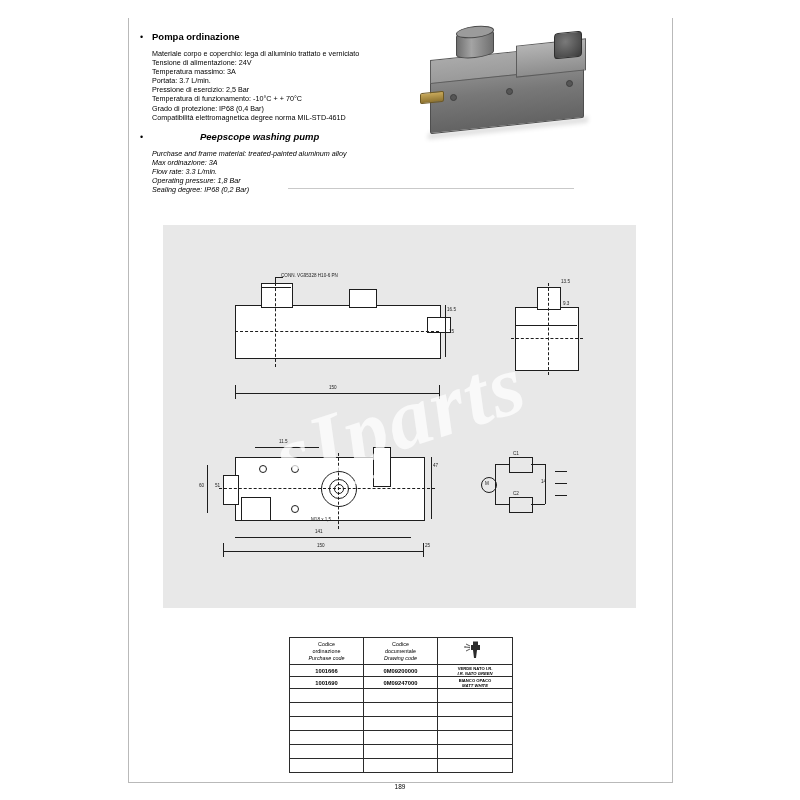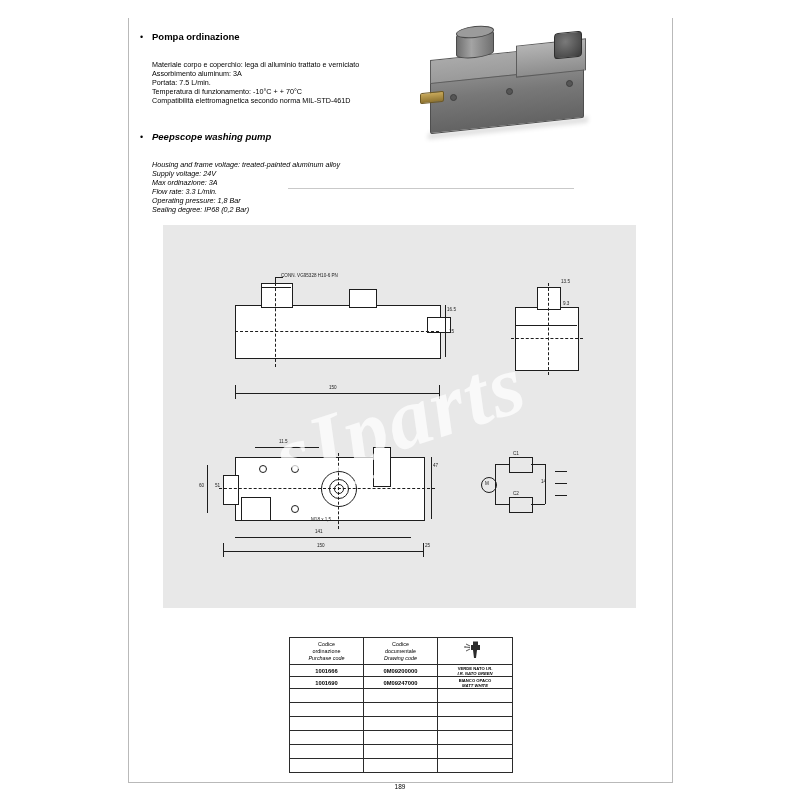--- a/index.html
+++ b/index.html
@@ -50,24 +50,24 @@
     line-height: 11px;
     color: #000;
     flex: 0 0 12px;
   }
   .spec-title {
     font-size: 9.5px;
     font-weight: bold;
     line-height: 12px;
     color: #000;
   }
-  .spec-title.en { font-style: italic; }
+  .spec-title.en { font-style: italic; margin-left: 48px; }
   .spec-lines {
     margin-left: 12px;
-    margin-top: 17px;
+    margin-top: 6px;
   }
   .spec-line {
     font-size: 7.2px;
     line-height: 9.1px;
     color: #000;
     white-space: nowrap;
   }
   .spec-line.en { font-style: italic; }
 
   
@@ -310,35 +310,37 @@
   <div class="v-rule left"></div>
   <div class="v-rule right"></div>
 
   <div class="spec-block it">
     <div class="bullet-row">
       <span class="bullet">•</span>
       <span class="spec-title">Pompa ordinazione</span>
     </div>
     <div class="spec-lines">
       <div class="spec-line">Materiale corpo e coperchio: lega di alluminio trattato e verniciato</div>
-      <div class="spec-line">Assorbimento aluminum: 3A</div>
-      <div class="spec-line">Portata: 7.5 L/min.</div>
+      <div class="spec-line">Tensione di alimentazione: 24V</div>
+      <div class="spec-line">Temperatura massimo: 3A</div>
+      <div class="spec-line">Portata: 3.7 L/min.</div>
+      <div class="spec-line">Pressione di esercizio: 2,5 Bar</div>
       <div class="spec-line">Temperatura di funzionamento: -10°C + + 70°C</div>
-      <div class="spec-line">Compatibilità elettromagnetica secondo norma MIL-STD-461D</div>
+      <div class="spec-line">Grado di protezione: IP68 (0,4 Bar)</div>
+      <div class="spec-line">Compatibilità elettromagnetica degree norma MIL-STD-461D</div>
     </div>
   </div>
 
   <div class="spec-block en">
     <div class="bullet-row">
       <span class="bullet">•</span>
       <span class="spec-title en">Peepscope washing pump</span>
     </div>
     <div class="spec-lines">
-      <div class="spec-line en">Housing and frame voltage: treated-painted aluminum alloy</div>
-      <div class="spec-line en b">Supply voltage: 24V</div>
+      <div class="spec-line en">Purchase and frame material: treated-painted aluminum alloy</div>
       <div class="spec-line en b">Max ordinazione: 3A</div>
       <div class="spec-line en">Flow rate: 3.3 L/min.</div>
       <div class="spec-line en">Operating pressure: 1,8 Bar</div>
       <div class="spec-line en">Sealing degree: IP68 (0,2 Bar)</div>
     </div>
   </div>
 
   <div class="en-rule"></div>
 
   <div class="photo">

